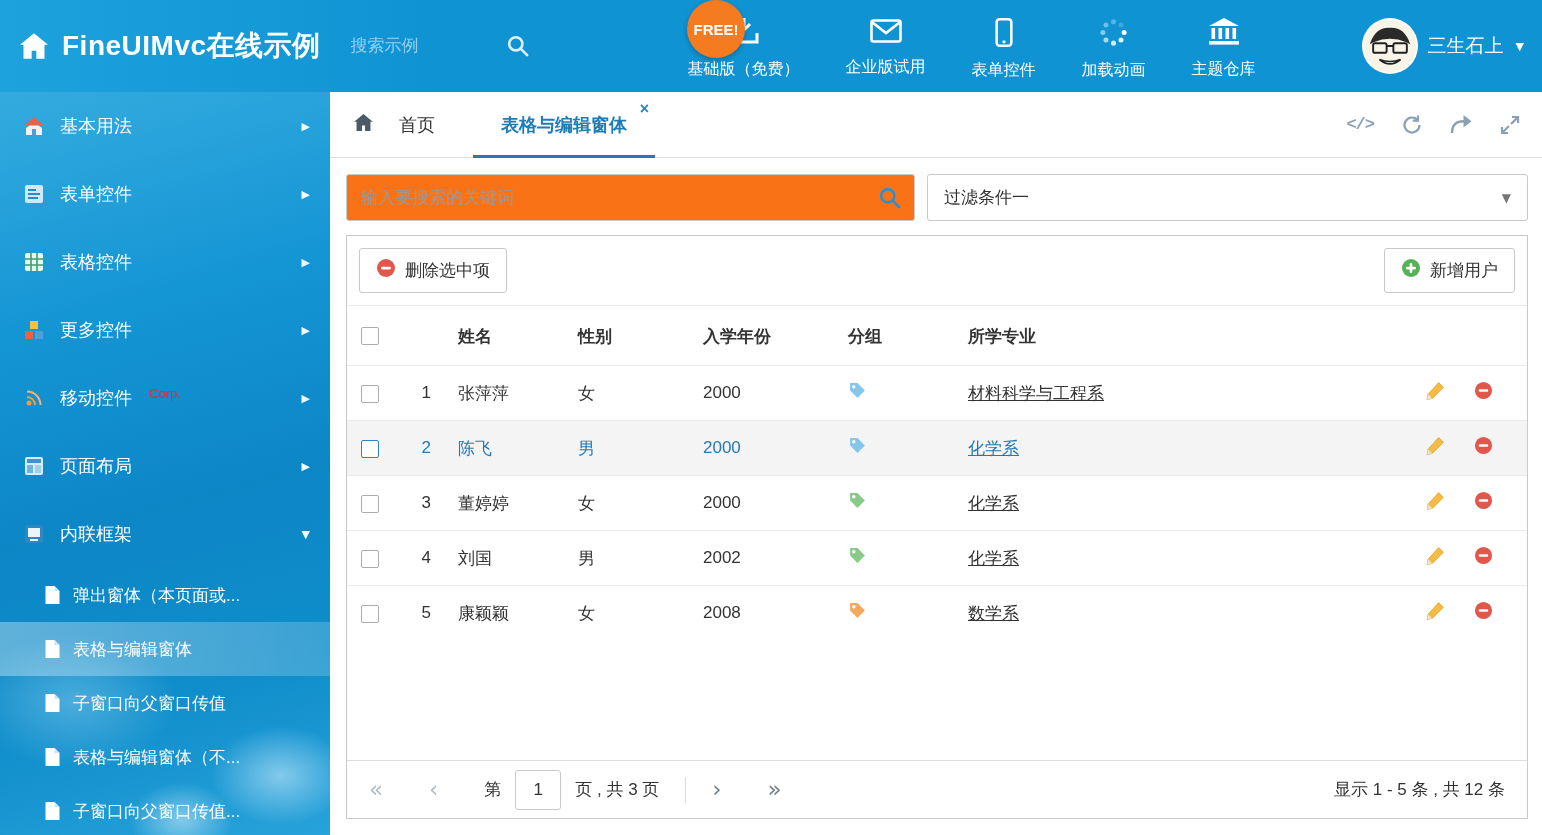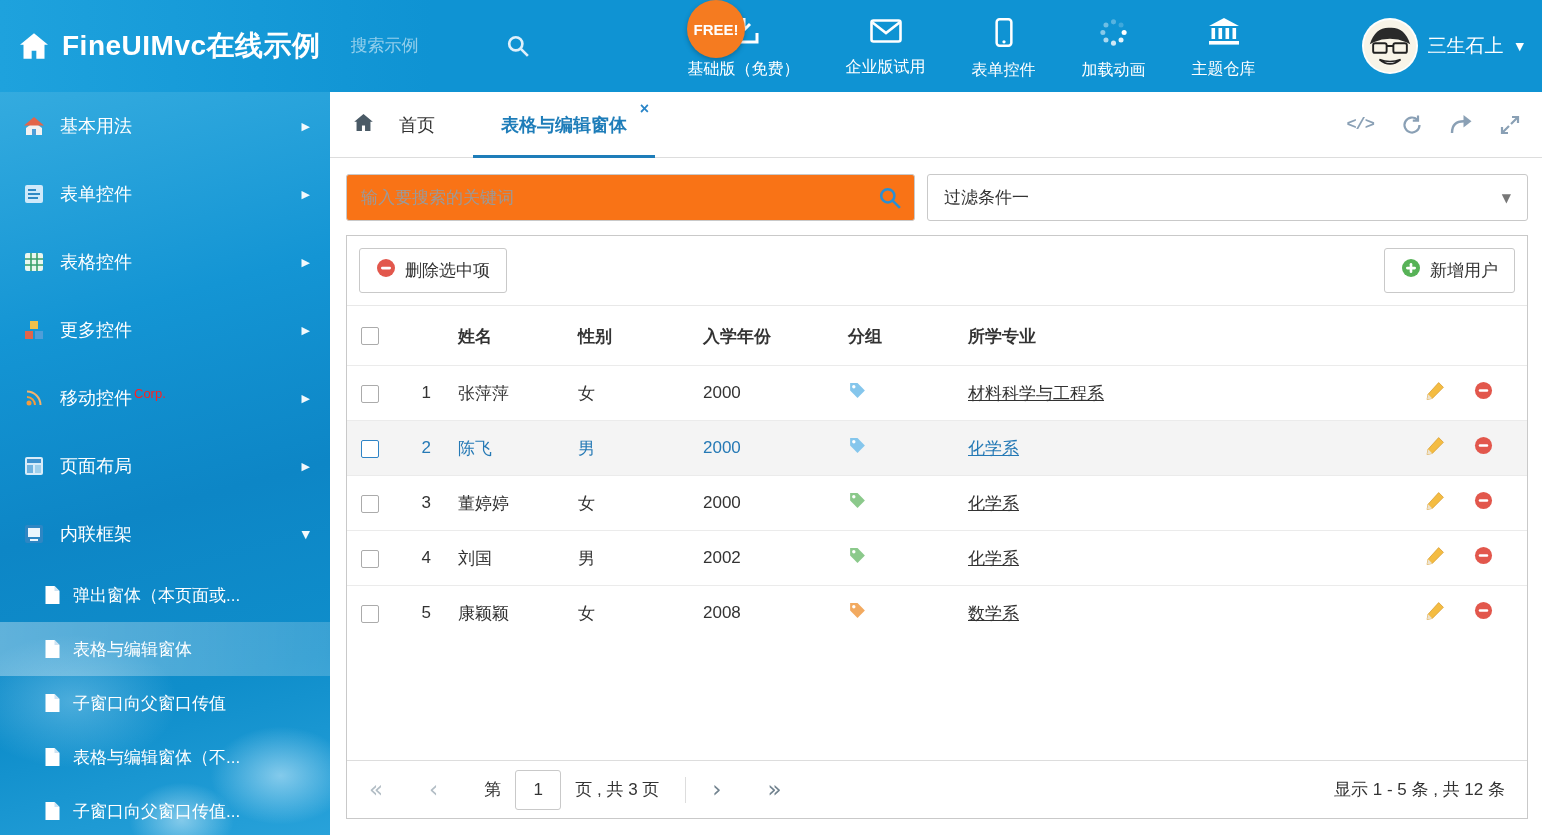--- a/index.html
+++ b/index.html
@@ -32,21 +32,21 @@
 
   
   .sidebar{position:absolute;top:92px;left:0;width:330px;height:743px;color:#fff;overflow:hidden;
     background:
       radial-gradient(100px 70px at 85% 92%, rgba(215,242,255,.55), rgba(215,242,255,0) 70%),
       radial-gradient(150px 95px at 22% 82%, rgba(190,232,252,.35), rgba(190,232,252,0) 70%),
       radial-gradient(70px 50px at 55% 98%, rgba(230,248,255,.5), rgba(230,248,255,0) 75%),
       linear-gradient(165deg,#34abdf 0%,#1495d4 30%,#0d86c6 55%,#0f8ecb 78%,#28a2da 100%)}
   .sitem{height:68px;display:flex;align-items:center;padding:0 20px 0 22px;cursor:pointer;font-size:18px}
   .sic{width:24px;margin-right:14px;display:flex;justify-content:center}
-  .corp{color:#ff2020;font-size:13px;margin-left:2px;position:relative;top:-5px}
+  .corp{color:#ff2020;font-size:13px;margin-left:17px;position:relative;top:-5px}
   .sarrow{margin-left:auto;font-size:11px;font-family:"DejaVu Sans",sans-serif;opacity:.95}
   .subitem{height:54px;display:flex;align-items:center;padding-left:45px;font-size:17px;cursor:pointer;gap:13px}
   .subitem[data-active="true"]{background:linear-gradient(90deg,rgba(255,255,255,.34),rgba(255,255,255,.18))}
   .subitem .fic{display:flex}
 
   
   .main{position:absolute;top:92px;left:330px;width:1212px;height:743px;background:#fff;
     display:flex;flex-direction:column}
   .tabbar{height:66px;border-bottom:1px solid #ddd;display:flex;align-items:stretch;padding-left:18px;flex:none}
   .tab{display:flex;align-items:center;gap:26px;padding:0 6px;margin-right:32px;font-size:18px;

